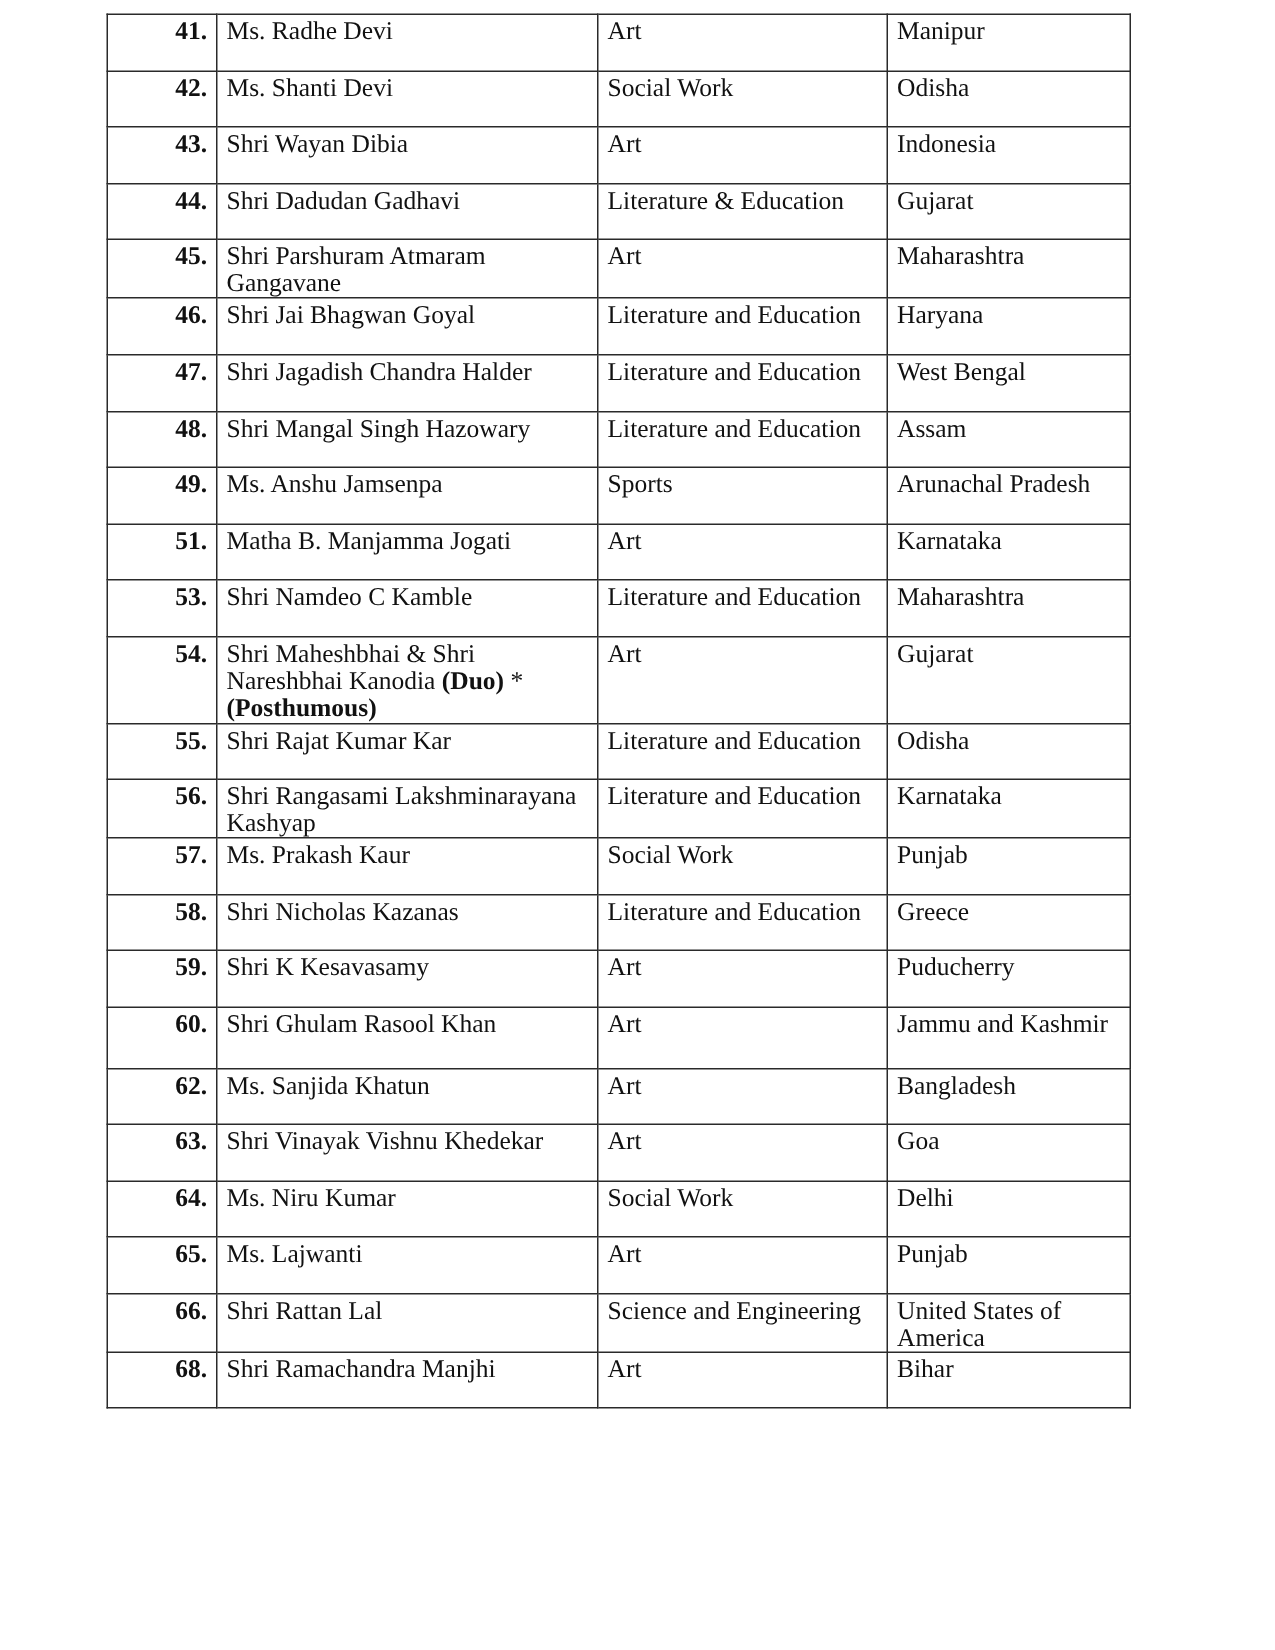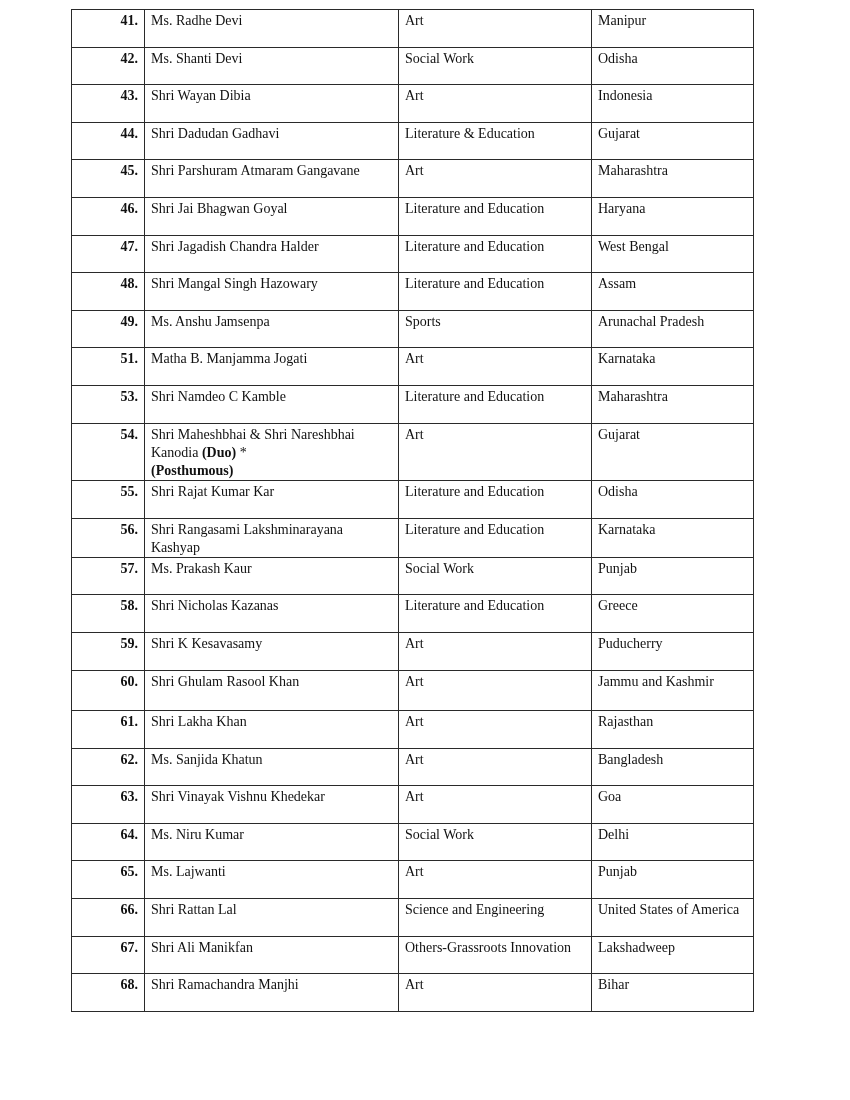--- a/index.html
+++ b/index.html
@@ -1,21 +1,21 @@
 <!DOCTYPE html>
 <html><head>
 <meta charset="utf-8">
 <style>
   html, body { margin: 0; padding: 0; background: #ffffff; }
   body { width: 850px; height: 1100px; position: relative; overflow: hidden;
          font-family: "Liberation Serif", "DejaVu Serif", serif; color: #111; }
   table.awards {
     position: absolute; left: 71px; top: 9px;
     width: 682px; border-collapse: collapse; table-layout: fixed;
-    font-size: 14px; line-height: 18px;
+    font-size: 17px; line-height: 18px;
   }
   table.awards td {
     border: 1.5px solid #2a2a2a; vertical-align: top;
     padding: 2px 6px 0 6px; overflow: hidden;
   }
   col.c-num { width: 73px; }
   col.c-name { width: 254px; }
   col.c-field { width: 193px; }
   col.c-state { width: 162px; }
   td.num { text-align: right; padding-right: 16px; font-weight: bold; }
@@ -138,26 +138,20 @@
         <td>Art</td>
         <td>Puducherry</td>
       </tr>
       <tr class="h40">
         <td class="num">60.</td>
         <td>Shri Ghulam Rasool Khan</td>
         <td>Art</td>
         <td>Jammu and Kashmir</td>
       </tr>
       <tr class="h37">
-        <td class="num">61.</td>
-        <td>Shri Lakha Khan</td>
-        <td>Art</td>
-        <td>Rajasthan</td>
-      </tr>
-      <tr class="h37">
         <td class="num">62.</td>
         <td>Ms. Sanjida Khatun</td>
         <td>Art</td>
         <td>Bangladesh</td>
       </tr>
       <tr class="h37">
         <td class="num">63.</td>
         <td>Shri Vinayak Vishnu Khedekar</td>
         <td>Art</td>
         <td>Goa</td>
@@ -174,25 +168,19 @@
         <td>Art</td>
         <td>Punjab</td>
       </tr>
       <tr class="h37">
         <td class="num">66.</td>
         <td>Shri Rattan Lal</td>
         <td>Science and Engineering</td>
         <td>United States of America</td>
       </tr>
       <tr class="h37">
-        <td class="num">67.</td>
-        <td>Shri Ali Manikfan</td>
-        <td>Others-Grassroots Innovation</td>
-        <td>Lakshadweep</td>
-      </tr>
-      <tr class="h37">
         <td class="num">68.</td>
         <td>Shri Ramachandra Manjhi</td>
         <td>Art</td>
         <td>Bihar</td>
       </tr>
     </tbody>
 </table>
 
 </body></html>

